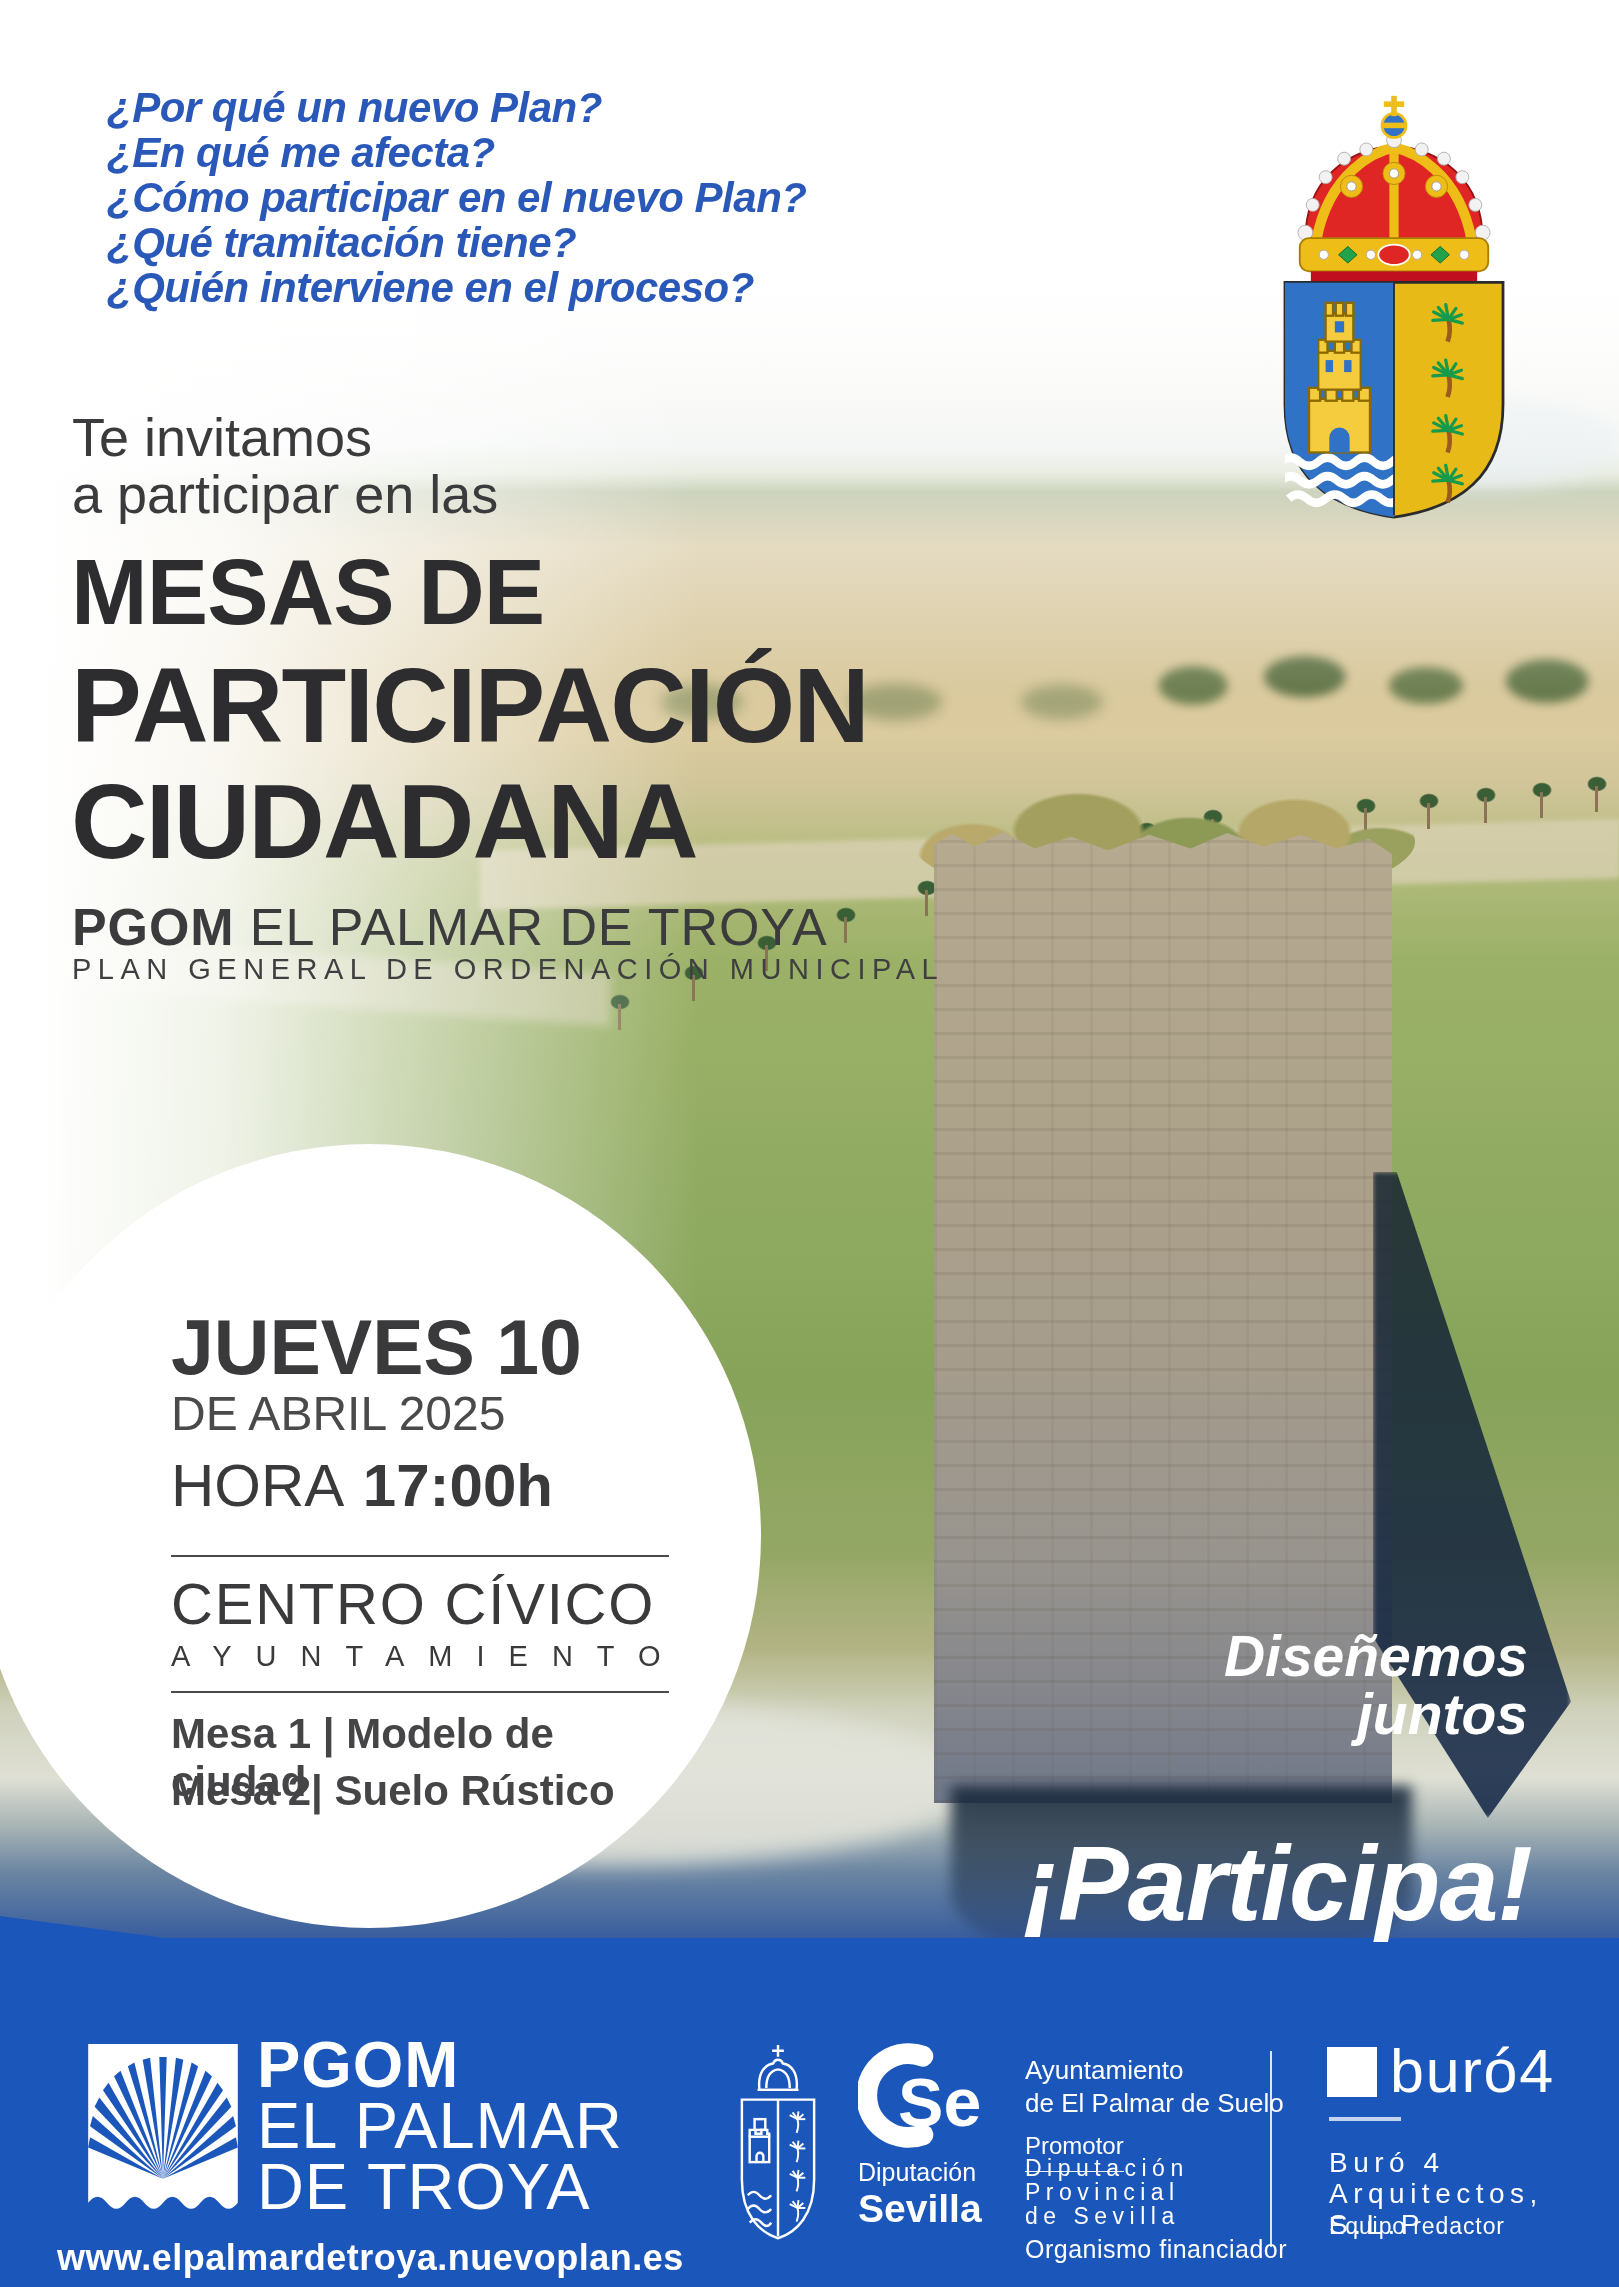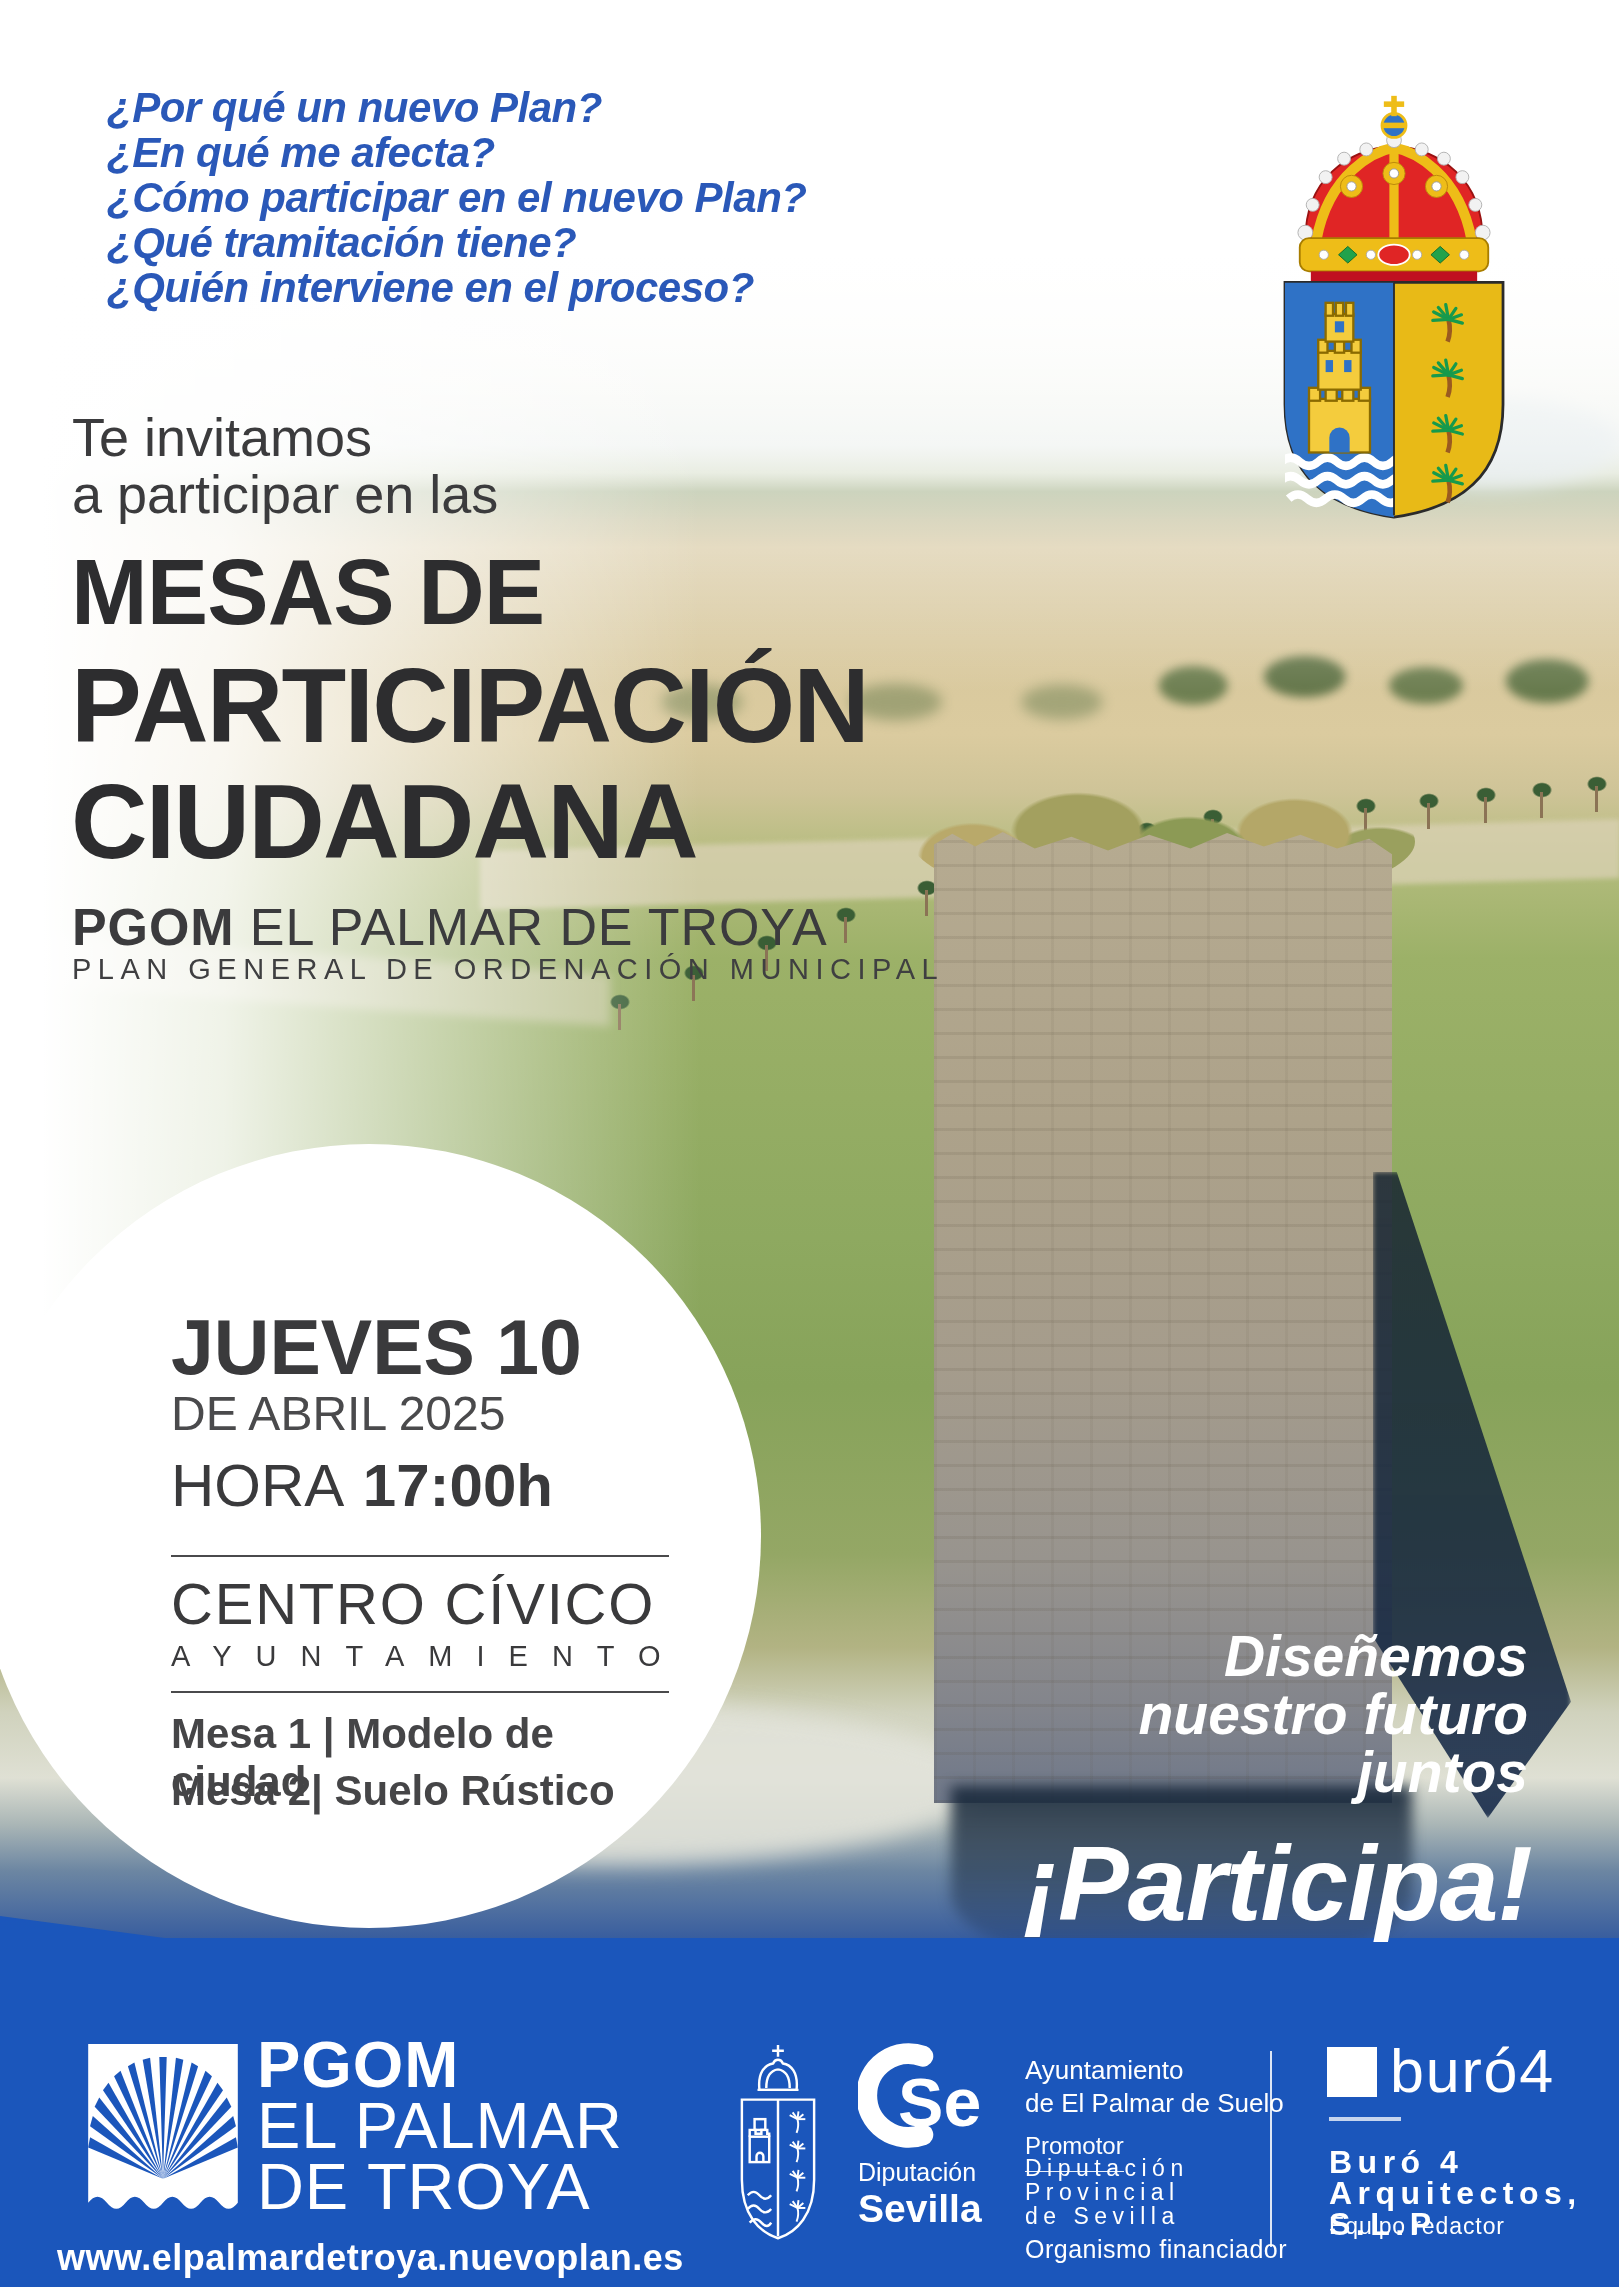--- a/index.html
+++ b/index.html
@@ -114,21 +114,21 @@
   .se-l2{left:858px;top:2187px;font-size:39px;font-weight:800;}
   .promoter{left:1025px;top:2054px;font-size:26px;line-height:33px;font-weight:400;}
   .promoter .role{display:inline-block;margin-top:9.2px;font-size:24px;padding-bottom:9.2px;
     border-bottom:1.8px solid rgba(255,255,255,.9);}
   .financier{left:1025px;top:2156px;font-size:23px;line-height:24px;letter-spacing:5.5px;font-weight:400;}
   .financier .role{display:block;margin-top:9.2px;font-size:25px;letter-spacing:0.5px;}
   .v-divider{left:1270px;top:2051px;width:1.8px;height:196px;background:rgba(255,255,255,.85);}
   .buro-square{left:1327px;top:2047px;width:50px;height:50px;background:#ffffff;}
   .buro-word{left:1390px;top:2036px;font-size:61px;font-weight:300;letter-spacing:1.8px;}
   .buro-underline{left:1329px;top:2117px;width:72px;height:3.7px;background:rgba(255,255,255,.75);}
-  .buro-lines{left:1329px;top:2147px;font-size:32px;line-height:31px;letter-spacing:5.5px;font-weight:700;}
+  .buro-lines{left:1329px;top:2147px;font-size:28px;line-height:31px;letter-spacing:5.5px;font-weight:400;}
   .buro-role{left:1329px;top:2213px;font-size:23px;letter-spacing:0.9px;font-weight:300;}
 </style>
 </head>
 <body>
 
 <div class="poster">
 
   <div class="photo" id="photo">
     <div class="land"></div>
     <div class="lagoon"></div>
@@ -287,21 +287,20 @@
       <div class="ev-venue">CENTRO CÍVICO</div>
       <div class="ev-venue-sub">AYUNTAMIENTO</div>
       <hr class="ev-hr hr2">
       <div class="ev-mesa1">Mesa 1 | Modelo de ciudad</div>
       <div class="ev-mesa2">Mesa 2| Suelo Rústico</div>
     </div>
   </div>
 
   <div class="cta">
     <div>Diseñemos</div>
-    <div>nuestro futuro</div>
     <div>juntos</div>
   </div>
   <div class="participa">¡Participa!</div>
 
   <svg class="f pgom-logo" viewBox="0 0 162 196">
     <path d="M0,0 H162 V172 q-10,13 -20.25,0 t-20.25,0 t-20.25,0 t-20.25,0 t-20.25,0 t-20.25,0 t-20.25,0 t-20.25,0 Z" fill="#ffffff"></path>
     <g fill="#1b56bb">
       <polygon points="81,146 77,14 85,14"></polygon>
       <polygon points="81,146 95,15 103,17"></polygon>
         <polygon points="81,146 59,17 67,15"></polygon>

